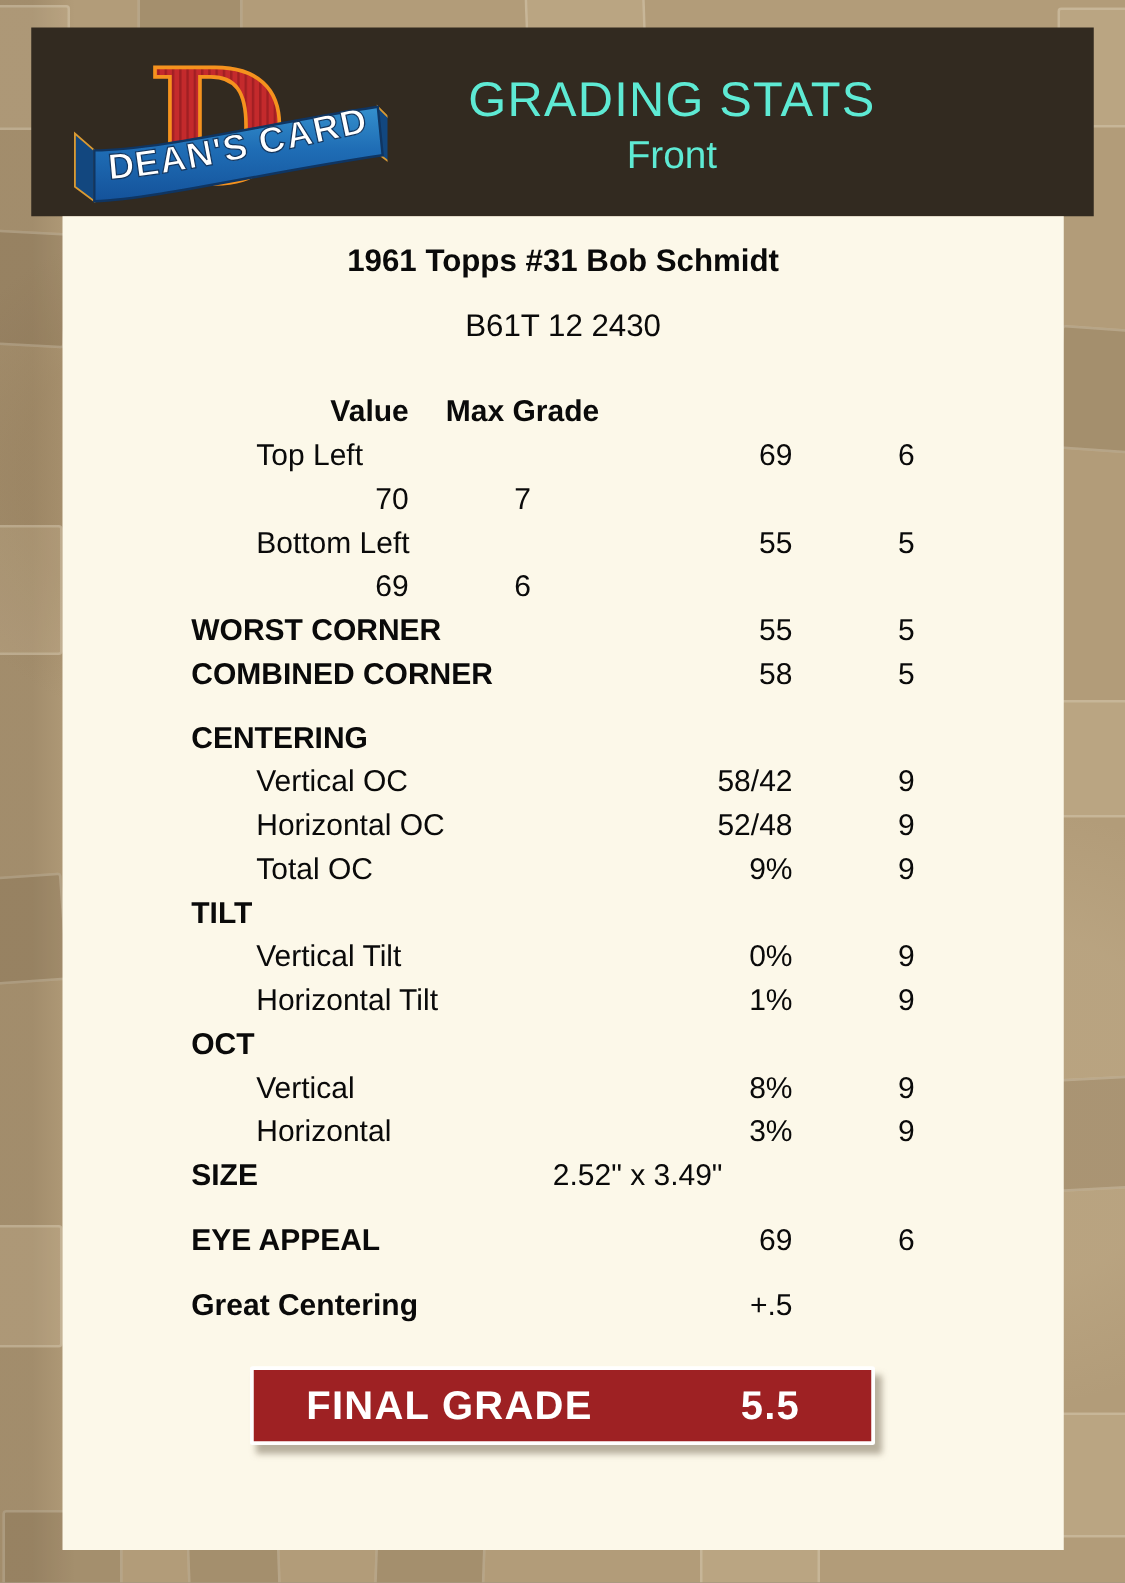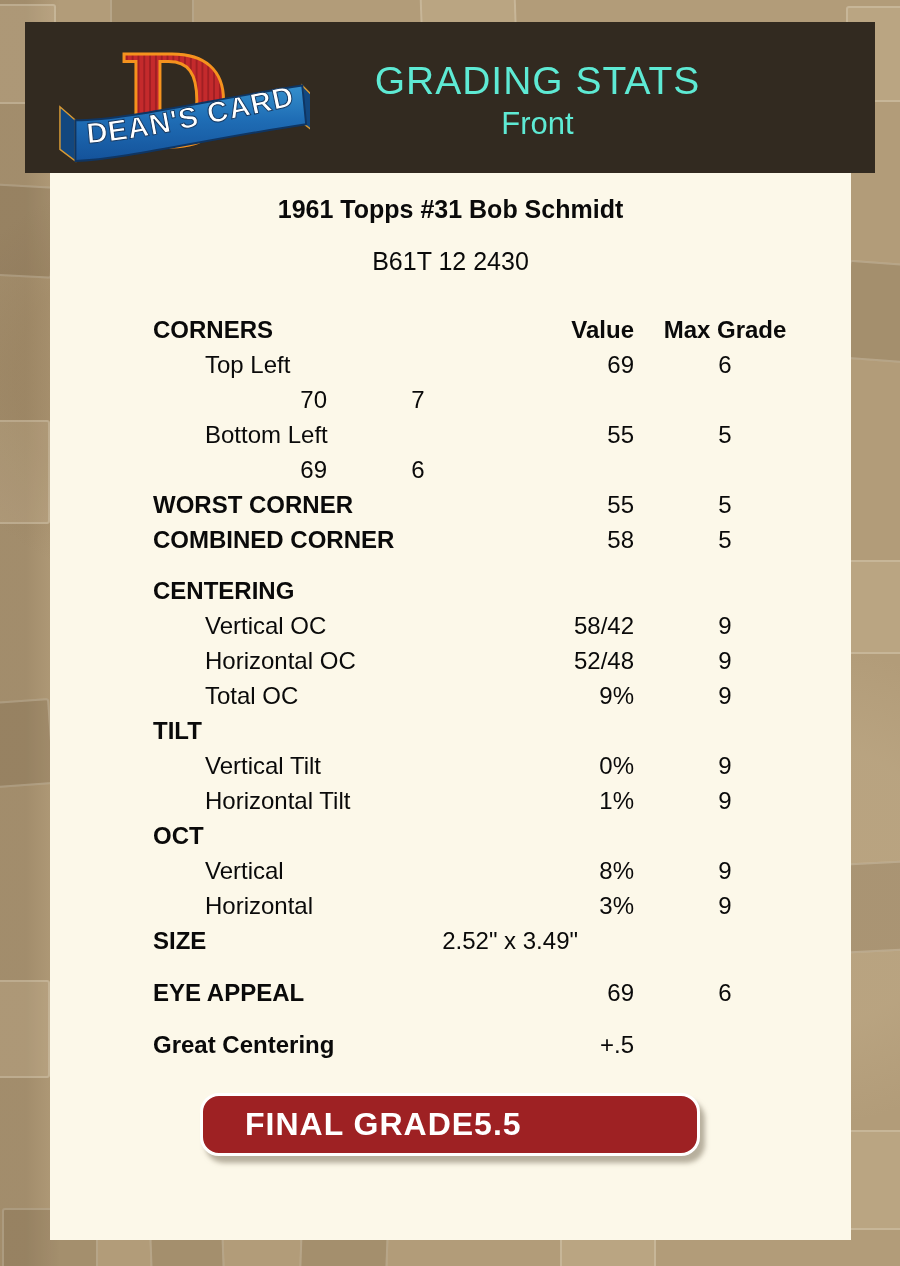--- a/index.html
+++ b/index.html
@@ -52,23 +52,23 @@
   .cell{display:block;}
   .cell-label{width:307px;flex:0 0 307px;}
   .cell-value{width:174px;flex:0 0 174px;text-align:right;}
   .cell-max{width:182px;flex:0 0 182px;text-align:center;}
   .r-head{font-weight:bold;}
   .r-section .cell-label{font-weight:bold;}
   .r-item .cell-label{padding-left:52px;box-sizing:border-box;}
   .cell-value.wide{transform:translateX(-56px);}
 
   .final-grade{position:absolute;left:150px;top:920px;width:500px;height:63px;
-    background:#9e2123;border:3px solid #ffffff;border-radius:19px;
+    background:#9e2123;border:3px solid #ffffff;border-radius:2px;
     box-shadow:5px 7px 5px rgba(125,115,95,0.55);
-    display:flex;align-items:center;justify-content:flex-start;
+    display:flex;align-items:center;justify-content:space-between;
     padding:0 57px 0 42px;box-sizing:border-box;
     color:#ffffff;font-size:32px;font-weight:bold;letter-spacing:1px;}
 </style>
 </head>
 <body>
 
 <div class="canvas">
 
   <div class="bgcards">
     <span></span>
@@ -116,21 +116,20 @@
       <div class="header-subtitle">Front</div>
     </div>
   </div>
 
   <div class="sheet">
     <div class="card-title">1961 Topps #31 Bob Schmidt</div>
     <div class="card-subtitle">B61T 12 2430</div>
 
     <div class="rows" id="stats-rows">
         <div class="row r-head">
-          <span class="cell cell-label">CORNERS</span>
           <span class="cell cell-value">Value</span>
           <span class="cell cell-max">Max Grade</span>
         </div>
         <div class="row r-item">
           <span class="cell cell-label">Top Left</span>
           <span class="cell cell-value">69</span>
           <span class="cell cell-max">6</span>
         </div>
         <div class="row r-item">
           <span class="cell cell-value">70</span>

